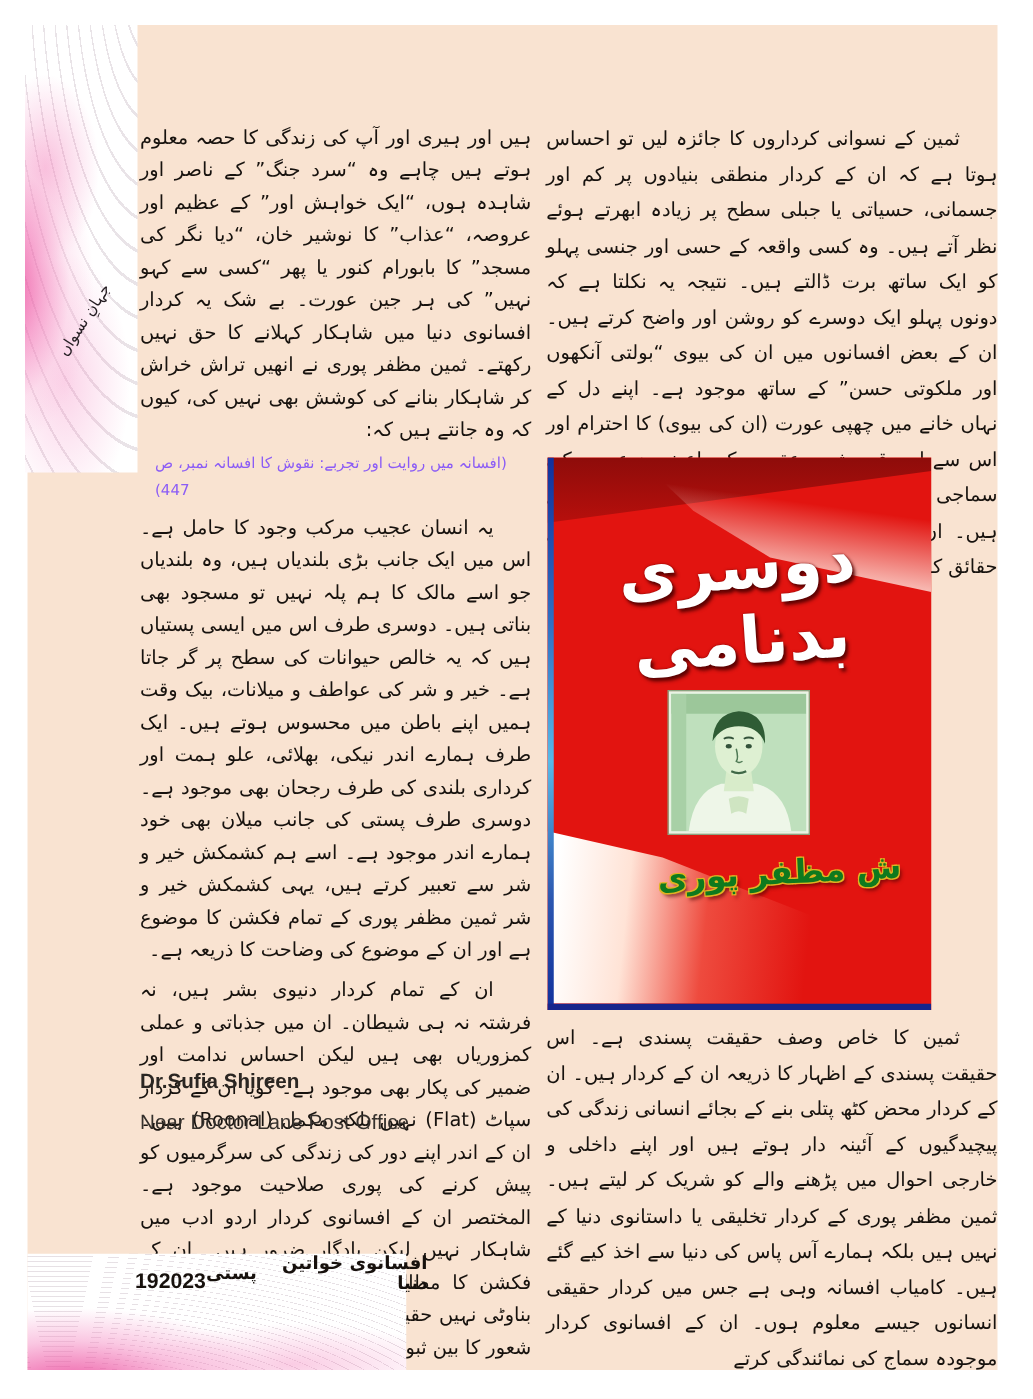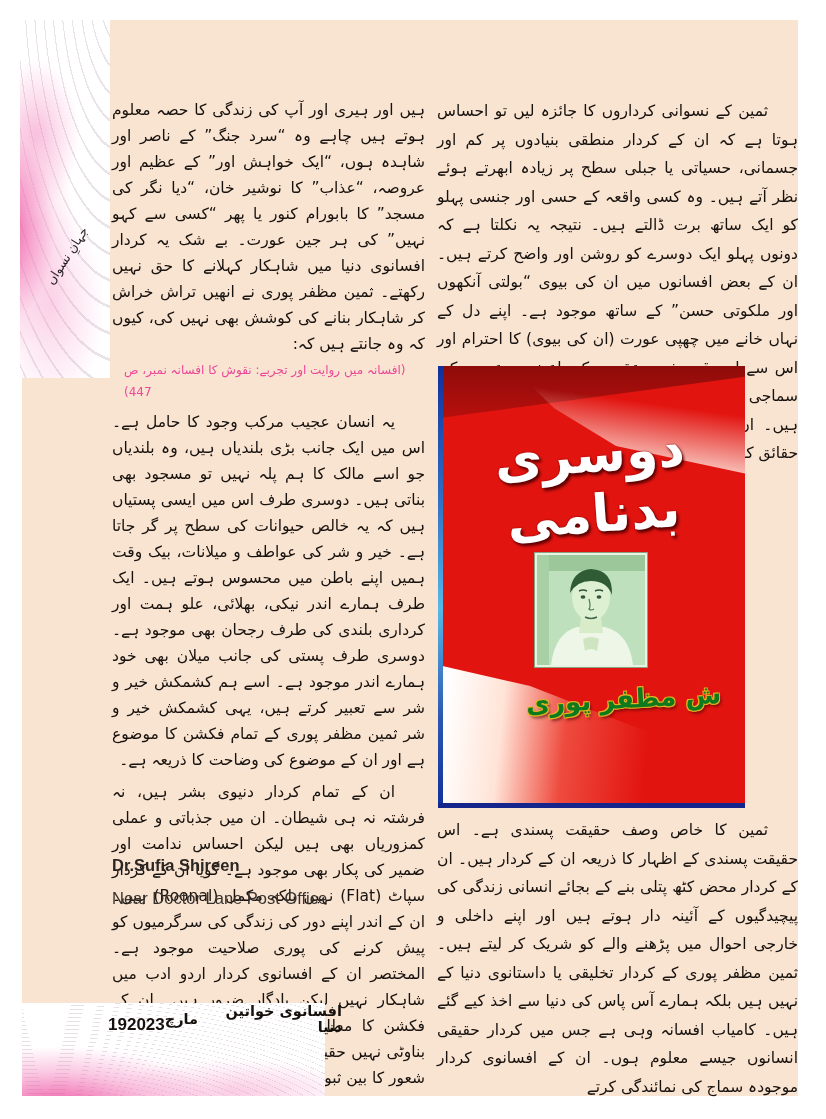--- a/index.html
+++ b/index.html
@@ -34,21 +34,21 @@
   .footer-row .f-num  { font-family:"Liberation Sans", sans-serif; font-weight:700; font-size:17px; color:#17110d;margin-top:12px; }
 
   
   .urdu { font-family:"DejaVu Sans", sans-serif; direction:rtl; text-align:justify;
           color:#17120e; }
   .col-left  { position:absolute; left:112px; top:97px;  width:313px; font-size:15.5px; line-height:26px; }
   .col-right { position:absolute; left:437px; top:97px;  width:361px; font-size:15.5px; line-height:28.5px; }
   .indent { text-indent:30px; }
   .quote-block { padding:6px 34px 0 44px; line-height:26px; }
   .citation { direction:rtl; text-align:left; padding-left:12px; font-size:12px;
-              line-height:22px; color:#ec4899; margin-top:2px; }
+              line-height:22px; color:#8b5cf6; margin-top:2px; }
   .spacer-s { height:6px; }
 
   
   .contact { position:absolute; left:112px; top:849px; width:313px;
              font-family:"Liberation Sans", sans-serif; font-size:16.5px;
              line-height:33px; color:#35302c; }
   .contact .name { font-weight:700; color:#2b2622; }
 
   
   .book-cover { position:absolute; left:438px; top:366px; width:307px; height:442px;
@@ -134,18 +134,18 @@
     <div class="cover-edge-bottom"></div>
   </div>
 
   <div class="col-right urdu" style="top:816px;">
     <div class="indent">ثمین کا خاص وصف حقیقت پسندی ہے۔ اس حقیقت پسندی کے اظہار کا ذریعہ ان کے کردار ہیں۔ ان کے کردار محض کٹھ پتلی بنے کے بجائے انسانی زندگی کی پیچیدگیوں کے آئینہ دار ہوتے ہیں اور اپنے داخلی و خارجی احوال میں پڑھنے والے کو شریک کر لیتے ہیں۔ ثمین مظفر پوری کے کردار تخلیقی یا داستانوی دنیا کے نہیں ہیں بلکہ ہمارے آس پاس کی دنیا سے اخذ کیے گئے ہیں۔ کامیاب افسانہ وہی ہے جس میں کردار حقیقی انسانوں جیسے معلوم ہوں۔ ان کے افسانوی کردار موجودہ سماج کی نمائندگی کرتے</div>
   </div>
 
   <div class="footer-band wave"></div>
   <div class="footer-row">
     <span class="f-urdu">افسانوی خواتین دنیا</span>
-    <span class="f-urdu">مارچ</span>
+    <span class="f-urdu">پستی</span>
     <span class="f-num">2023</span>
     <span class="f-num">19</span>
   </div>
 
 </div>
 
 </body></html>

